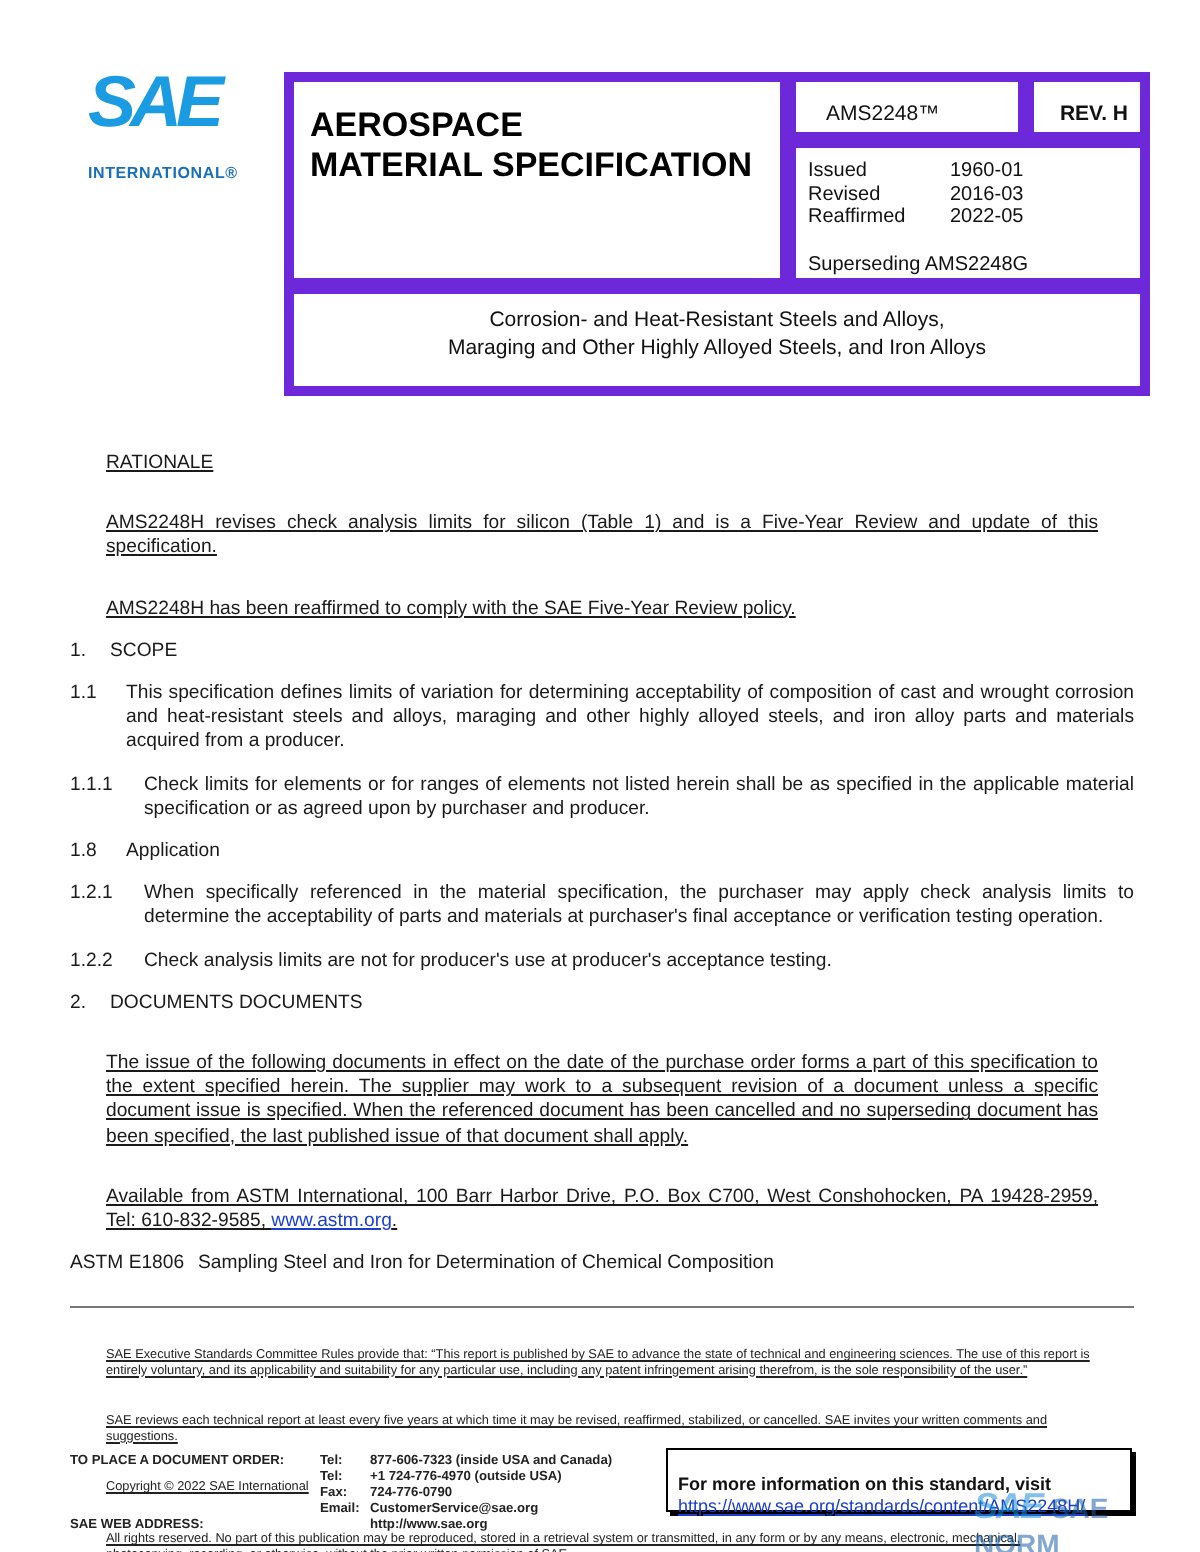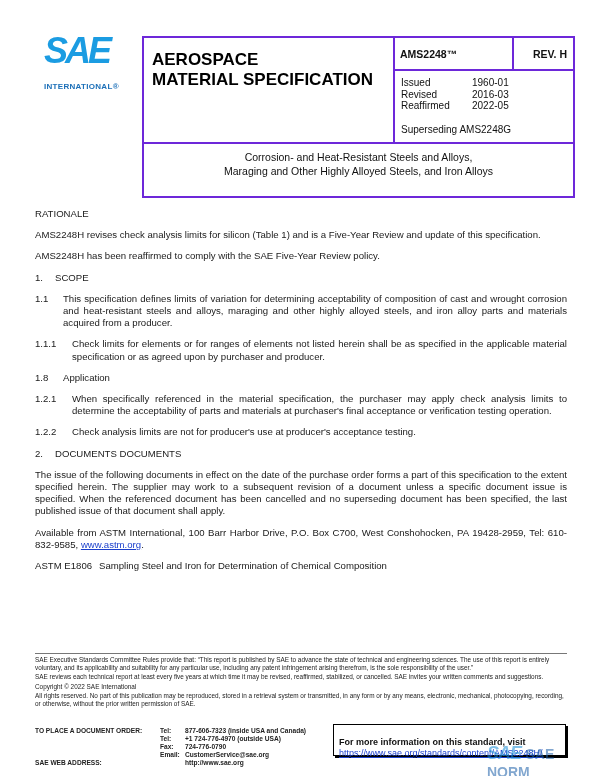--- a/index.html
+++ b/index.html
@@ -6,38 +6,38 @@
   body { width:600px; height:776px; background:#fff; position:relative; overflow:hidden;
          font-family:"Liberation Sans", sans-serif; color:#111; }
   .abs { position:absolute; }
   
   .logo { left:44px; top:35px; width:80px; height:50px; }
   .logo-sae { font-family:"Liberation Sans", sans-serif; font-weight:bold; font-size:36px; line-height:32px;
               letter-spacing:-3px; color:#1b9ce2; font-style:italic; }
   .logo-intl { font-size:8px; font-weight:bold; color:#1b6fb8; letter-spacing:0.3px; margin-top:15px; }
   
   .hdr { left:142px; top:36px; width:433px; height:162px; }
-  .cell { position:absolute; border:2px solid #6d28d9; box-sizing:border-box; }
+  .cell { position:absolute; border:5px solid #6d28d9; box-sizing:border-box; }
   .c-left { left:0; top:0; width:253px; height:108px; }
   .c-num { left:251px; top:0; width:121px; height:35px; }
   .c-rev { left:370px; top:0; width:63px; height:35px; }
   .c-dates { left:251px; top:33px; width:182px; height:75px; }
   .c-title { left:0; top:106px; width:433px; height:56px; }
   .spec-type { position:absolute; left:8px; top:12px; font-size:17px; font-weight:bold; line-height:20px; color:#000; }
-  .doc-num { position:absolute; left:5px; top:10px; font-size:10.5px; font-weight:bold; }
+  .doc-num { position:absolute; left:15px; top:10px; font-size:10.5px; font-weight:normal; }
   .rev { position:absolute; right:6px; top:10px; font-size:10.5px; font-weight:bold; }
   .dates { position:absolute; left:6px; top:6px; font-size:10px; line-height:11.5px; }
   .dates .row { display:flex;justify-content:flex-end; }
   .dates .lab { width:71px; }
   .supers { position:absolute; left:6px; top:53px; font-size:10px; }
   .title-lines { position:absolute; left:0; right:0; top:7px; text-align:center; font-size:10.5px; line-height:13.5px; }
   
   .body { left:35px; top:208px; width:532px; font-size:9.6px; line-height:12.2px; color:#1a1a1a; }
   .center { text-align:center; }
-  p { margin:0; }
+  p { margin:18px;text-decoration:underline; }
   .para { margin-bottom:9px; text-align:justify; }
   .sec { display:flex; margin-bottom:9px; }
   .sec .num { flex:0 0 auto; }
   .sec .txt { flex:1; text-align:justify; }
   .n1 { width:20px; } .n2 { width:28px; } .n3 { width:37px; }
   a.lnk { color:#1a3fcc; text-decoration:underline; }
   .ref { display:flex; }
   .ref .rid { width:64px; }
   
   .rule { left:35px; top:653px; width:532px; height:1px; background:#777; }

